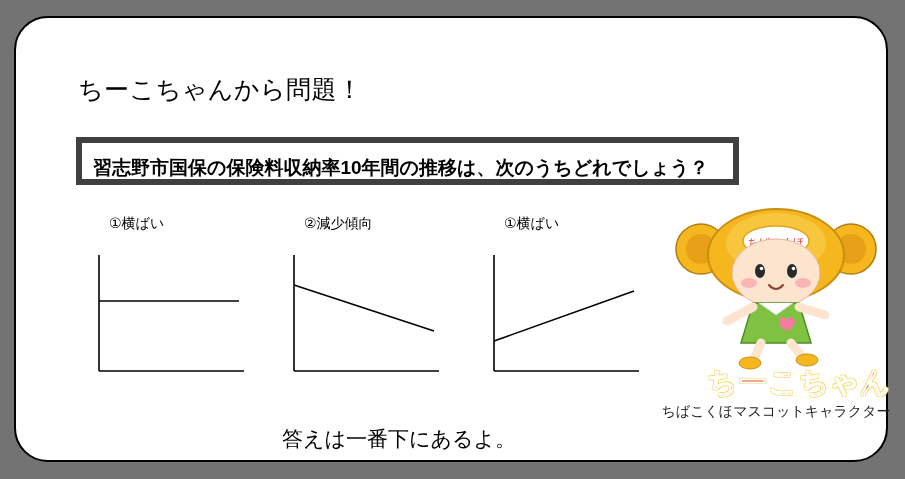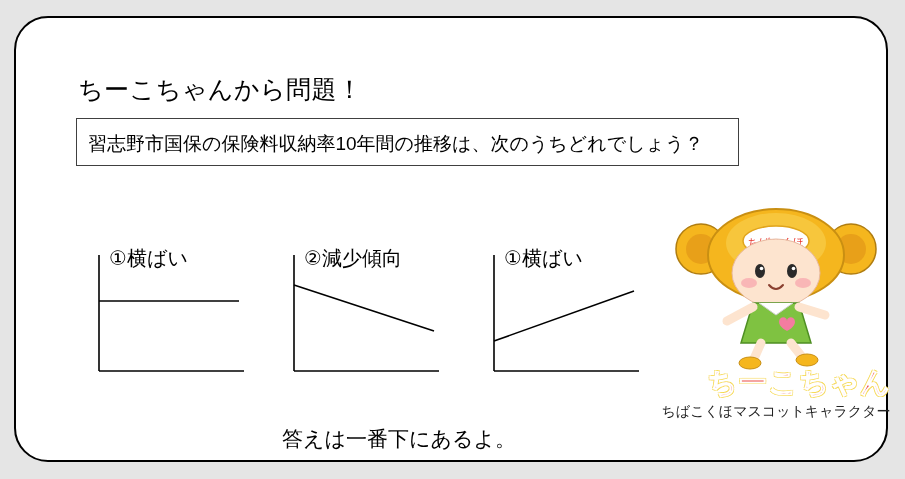--- a/index.html
+++ b/index.html
@@ -7,21 +7,21 @@
     padding: 0;
     background: #ffffff;
   }
   body {
     font-family: "Liberation Sans", "DejaVu Sans", sans-serif;
   }
   #page {
     position: relative;
     width: 905px;
     height: 479px;
-    background: #e5e5e5;
+    background: #737373;
     overflow: hidden;
   }
   .panel {
     position: absolute;
     left: 14px;
     top: 16px;
     width: 874px;
     height: 446px;
     border: 2px solid #000000;
     border-radius: 34px;
@@ -33,47 +33,47 @@
     left: 62px;
     top: 55px;
     font-size: 25px;
     color: #000000;
     letter-spacing: 0.5px;
     white-space: nowrap;
   }
   .question-box {
     position: absolute;
     left: 60px;
-    top: 100px;
+    top: 119px;
     width: 663px;
     height: 48px;
-    border: 1px solid #404040;
+    border: 6px solid #404040;
     box-sizing: border-box;
     background: #ffffff;
+    font-weight: bold;
   }
   .question-text {
     position: absolute;
     left: 11px;
     top: 12px;
     font-size: 19px;
     color: #000000;
     white-space: nowrap;
   }
   .option {
     position: absolute;
     width: 210px;
   }
   .option .opt-label {
     position: absolute;
     top: 0;
     left: 13px;
-    font-size: 20px;
-    color: #000000;
-    white-space: nowrap;
-    margin-top: 30px;
+    font-size: 14px;
+    color: #000000;
+    white-space: nowrap;
   }
   .option .graph {
     position: absolute;
     top: 38px;
     left: 0;
     width: 150px;
     height: 120px;
   }
   .opt1 { left: 80px; top: 197px; }
   .opt2 { left: 275px; top: 197px; }

